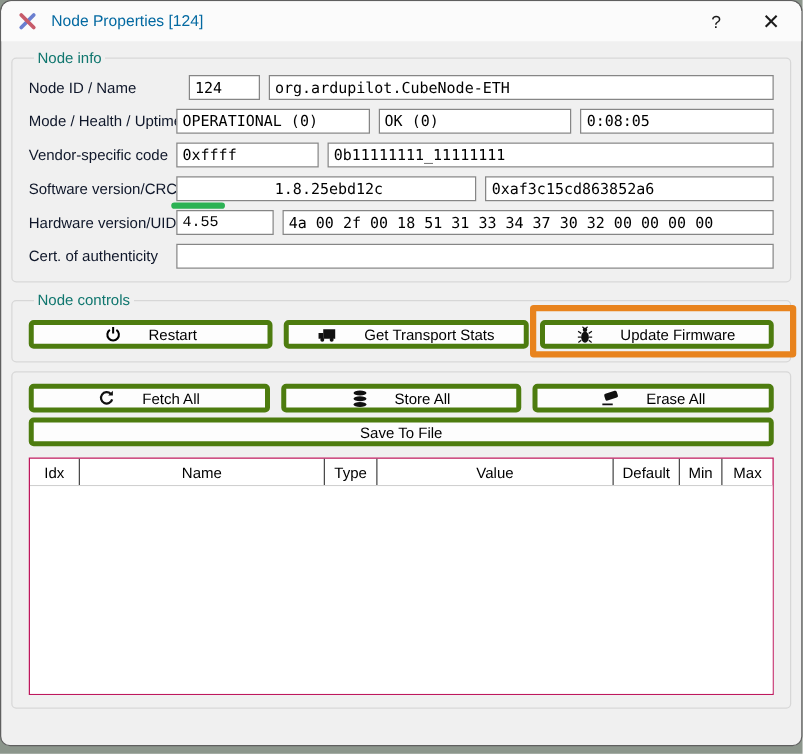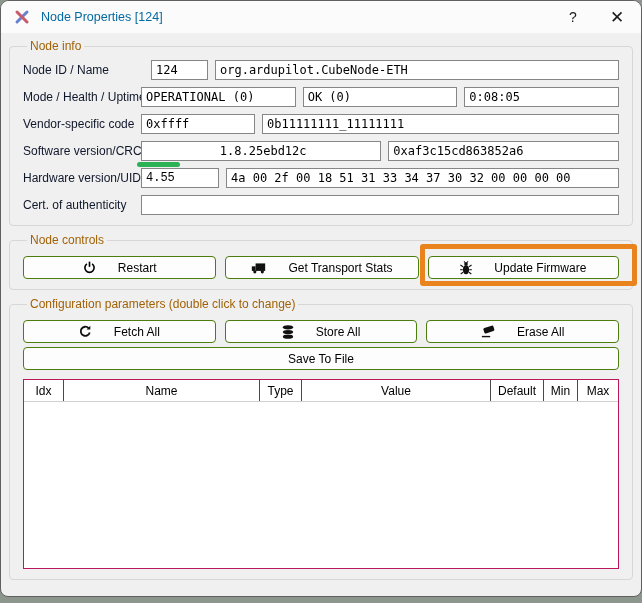--- a/index.html
+++ b/index.html
@@ -34,21 +34,21 @@
   }
   .cap-btn.close { font-size: 17px; font-weight: 300; margin-right: 2px; }
   
   .body { padding: 6px 8px 0 8px; }
   fieldset {
     border: 1px solid #d7d7d7; border-radius: 4px;
     padding: 5px 13px 10px 13px;
     margin-bottom: 7px;
     background: transparent;
   }
-  legend { font-size: 12px; color: #a16207; padding: 0 3px; margin-left: 4px; }
+  legend { font-size: 12px; color: #0f766e; padding: 0 3px; margin-left: 4px; }
   
   .info-row { display: flex; align-items: center; margin-top: 7px; }
   .info-row:first-of-type { margin-top: 2px; }
   .info-label { width: 118px; flex: none; font-size: 12px; color: #0f172a; white-space: nowrap; }
   .fields { flex: 1; display: flex; gap: 7px; min-width: 0; }
   .field {
     height: 20px; background: #ffffff; border: 1px solid #868686;
     font-family: "DejaVu Sans Mono", "Liberation Mono", monospace;
     font-size: 12px; line-height: 18px; color: #000;
     padding-left: 4px; white-space: nowrap; overflow: hidden;
@@ -63,21 +63,21 @@
   .w78  { flex: 0 0 78px; font-family: Liberation Mono, monospace; }
   .green-underline {
     position: absolute; left: -4px; bottom: -6px;
     width: 43px; height: 5px; background: #2cb254; border-radius: 2.5px;
   }
   
   .btn-row { display: flex; gap: 9px; margin-top: 4px; }
   .btn {
     flex: 1 1 0; height: 23px;
     display: flex; align-items: center; justify-content: center; gap: 22px;
-    background: #fdfdfd; border: 1px solid #4d7c0f; border-radius: 4px;
+    background: #fdfdfd; border: 4px solid #4d7c0f; border-radius: 4px;
     font-family: "Liberation Sans", sans-serif;
     font-size: 12px; color: #000; cursor: default;
   }
   .btn .icon { display: flex; align-items: center; }
   .btn-slot { position: relative; flex: 1 1 0; display: flex; }
   .btn-slot .btn { width: 100%; }
   .orange-frame {
     position: absolute; top: -12px; bottom: -7px; left: -8px; right: -18px;
     border: 5px solid #e8831d; border-radius: 3px;
     pointer-events: none; z-index: 3;
@@ -216,21 +216,20 @@
               </svg>
             </span>
             <span>Update Firmware</span>
           </button>
           <span class="orange-frame"></span>
         </span>
       </div>
     </fieldset>
 
     <fieldset>
-      <legend>Configuration parameters (double click to change)</legend>
 
       <div class="btn-row">
         <button class="btn">
           <span class="icon">
             <svg width="13" height="13" viewBox="0 0 16 16">
               <path d="M13.2 9.2 a 5.6 5.6 0 1 1 -1.4 -5.4" fill="none" stroke="#111" stroke-width="2.2"></path>
               <path d="M13.9 0.8 v4.6 h-4.6 z" fill="#111"></path>
             </svg>
           </span>
           <span>Fetch All</span>

